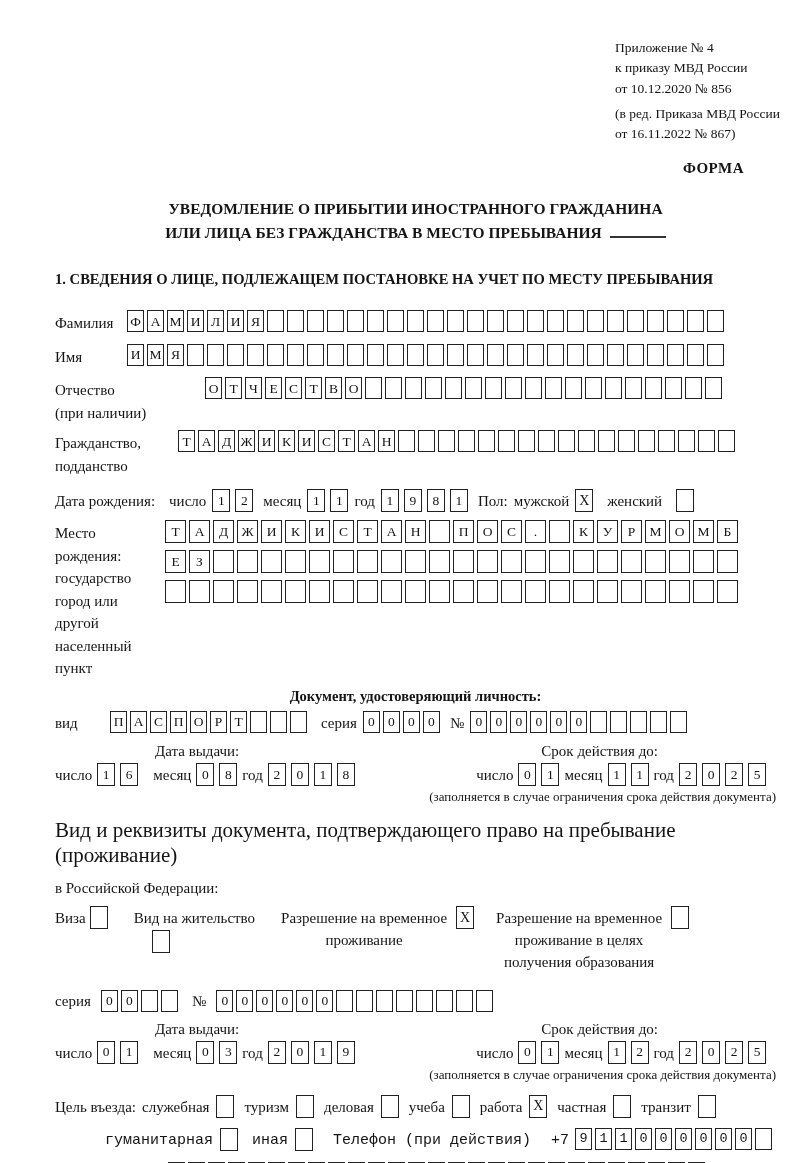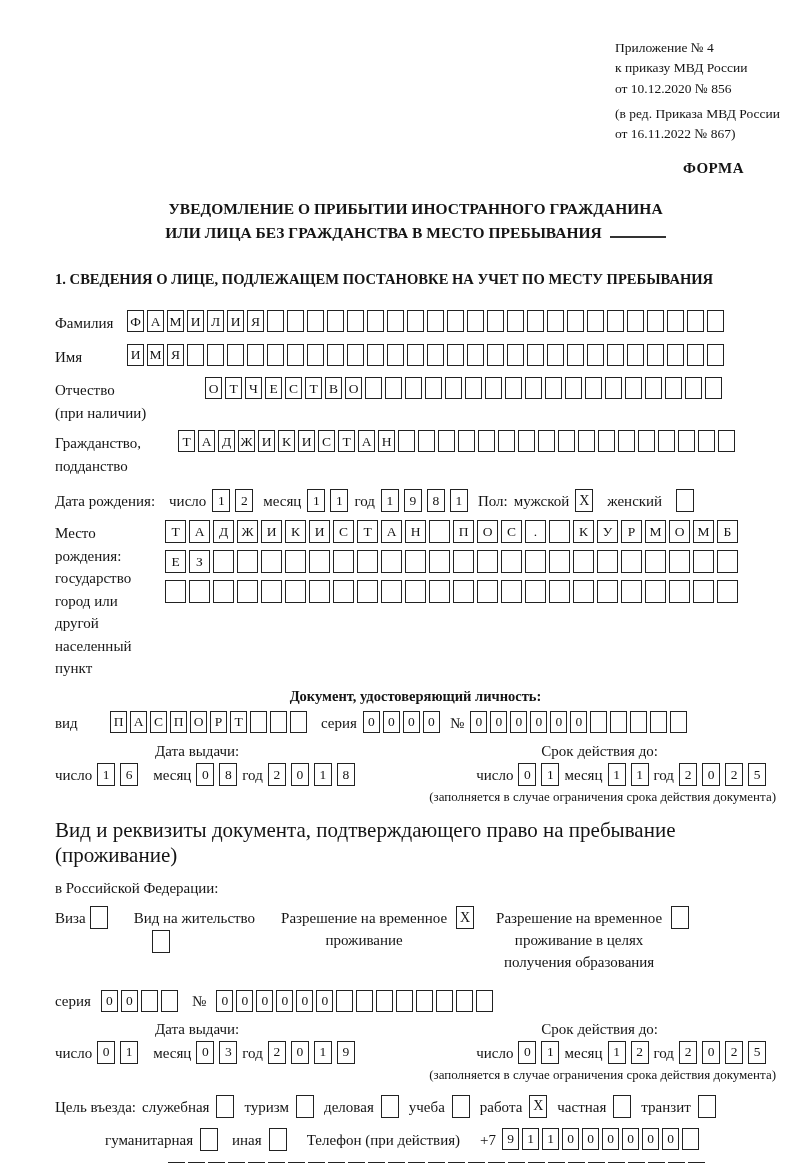--- a/index.html
+++ b/index.html
@@ -537,21 +537,21 @@
     <div class="purpose gap10">
       <span class="inlbl">частная</span>
       <span class="checkbox"></span>
     </div>
     <div class="purpose gap10">
       <span class="inlbl">транзит</span>
       <span class="checkbox"></span>
     </div>
   </div>
 
-  <div class="purpose-row" style="margin-top:10px;margin-left:50px;">
+  <div class="purpose-row" style="margin-top:10px;margin-left:50px;font-family:Liberation Mono, monospace;">
     <div class="purpose">
       <span class="inlbl">гуманитарная</span>
       <span class="checkbox"></span>
     </div>
     <div class="purpose gap14">
       <span class="inlbl">иная</span>
       <span class="checkbox"></span>
     </div>
     <span class="inlbl gap20">Телефон (при действия)</span>
     <span class="inlbl gap20">+7</span>

